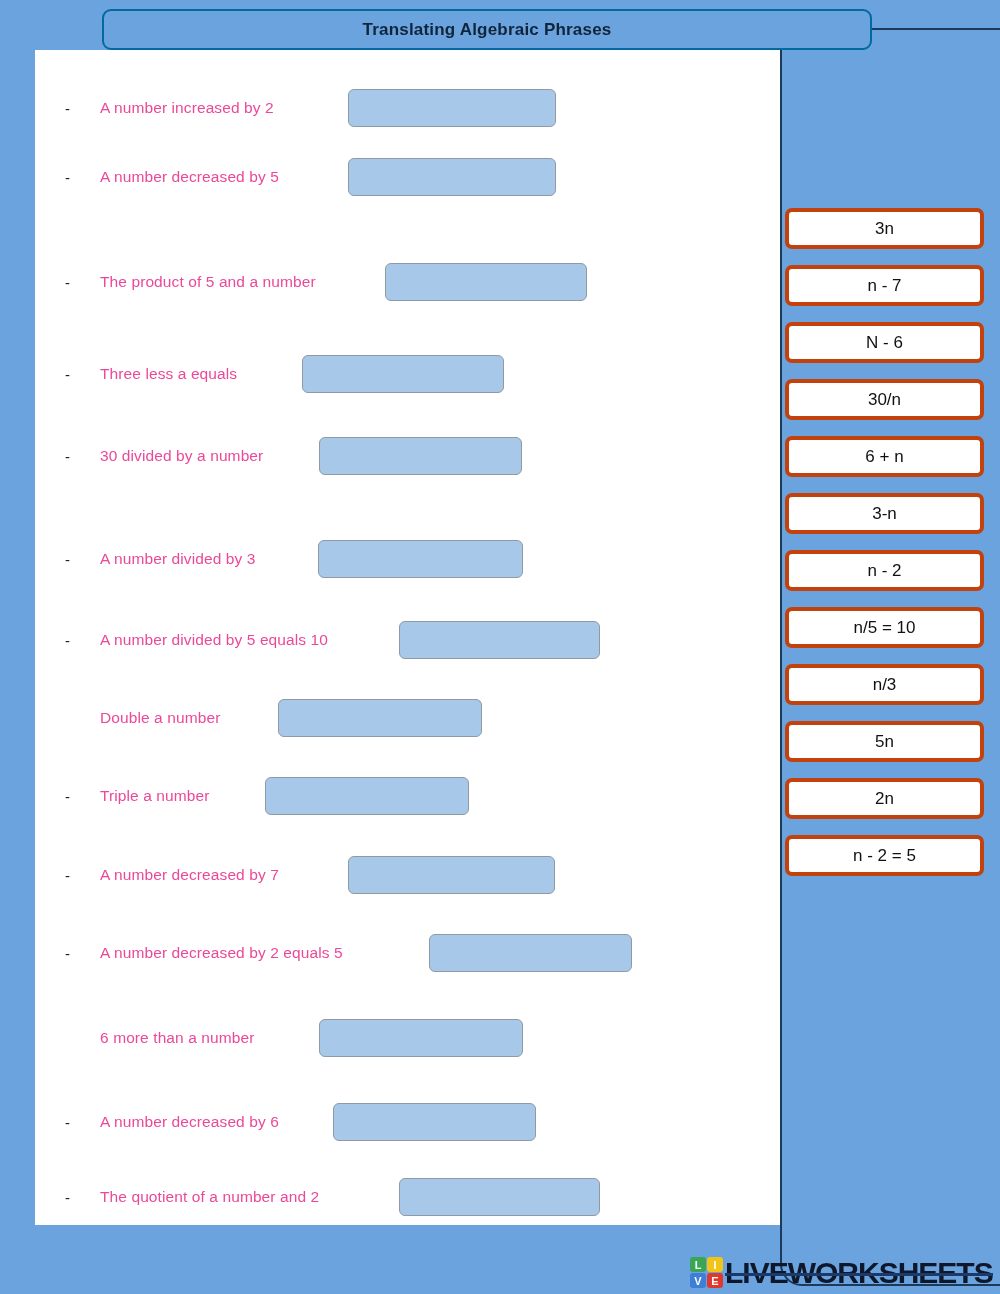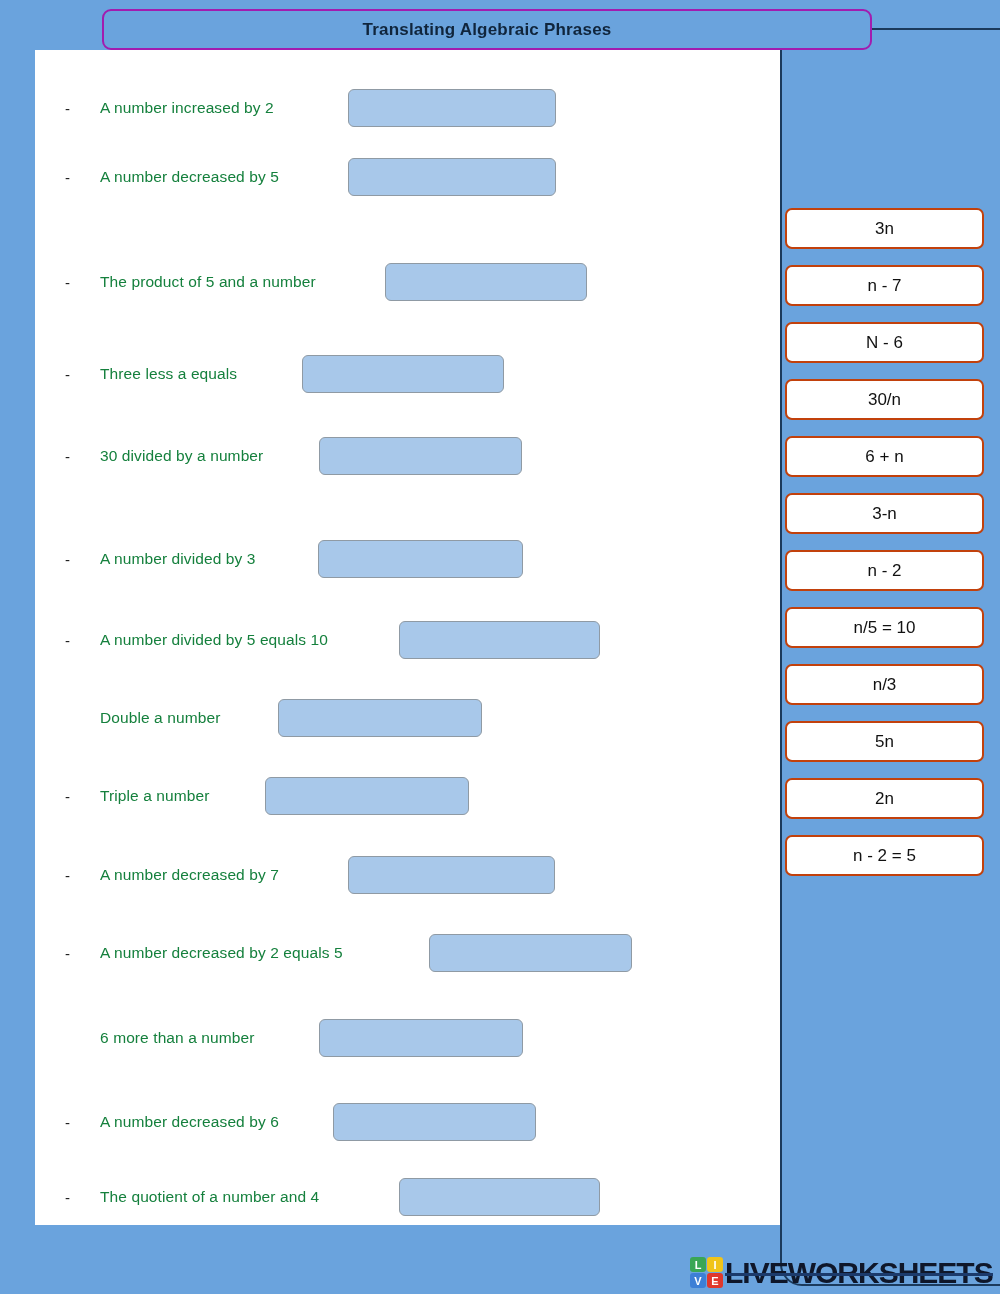--- a/index.html
+++ b/index.html
@@ -27,21 +27,21 @@
   }
 
   
   #title-banner {
     position: absolute;
     left: 102px;
     top: 9px;
     width: 770px;
     height: 41px;
     background: #6aa3dd;
-    border: 2px solid #a21caf;
+    border: 2px solid #0369a1;
     border-radius: 9px;
     box-sizing: border-box;
     display: flex;
     align-items: center;
     justify-content: center;
     z-index: 5;
   }
   #title-banner .title-text {
     font-size: 17px;
     font-weight: bold;
@@ -68,21 +68,21 @@
   #answer-bank-list {
     position: absolute;
     left: 3px;
     top: 178px;
     width: 199px;
   }
   .answer-option {
     width: 199px;
     height: 41px;
     background: #ffffff;
-    border: 2px solid #c2410c;
+    border: 4px solid #c2410c;
     border-radius: 7px;
     box-sizing: border-box;
     margin-bottom: 16px;
     display: flex;
     align-items: center;
     justify-content: center;
     font-size: 17px;
     color: #111111;
     cursor: pointer;
   }
@@ -111,21 +111,21 @@
     color: #222222;
     text-align: left;
   }
   .q-text {
     position: absolute;
     left: 65px;
     top: 50%;
     transform: translateY(-50%);
     white-space: nowrap;
     font-size: 15.5px;
-    color: #15803d;
+    color: #ec4899;
     letter-spacing: 0.1px;
   }
   .q-blank {
     position: absolute;
     top: 50%;
     transform: translateY(-50%);
     height: 38px;
     background: #a8c8ea;
     border: 1px solid #8f9aa4;
     border-radius: 6px;
@@ -246,21 +246,21 @@
         <span class="q-text">6 more than a number</span>
         <div class="q-blank" style="left: 284px; width: 204px;"></div>
       </div>
       <div class="question-row" style="top: 1053px; left: 0px; width: 745px;">
         <span class="q-dash">-</span>
         <span class="q-text">A number decreased by 6</span>
         <div class="q-blank" style="left: 298px; width: 203px;"></div>
       </div>
       <div class="question-row" style="top: 1128px; left: 0px; width: 745px;">
         <span class="q-dash">-</span>
-        <span class="q-text">The quotient of a number and 4</span>
+        <span class="q-text">The quotient of a number and 2</span>
         <div class="q-blank" style="left: 364px; width: 201px;"></div>
       </div>
     </div>
 </div>
 
 <div id="answer-bank-panel">
   <div id="answer-bank-list">
       <div class="answer-option">3n</div>
       <div class="answer-option">n - 7</div>
       <div class="answer-option">N - 6</div>

